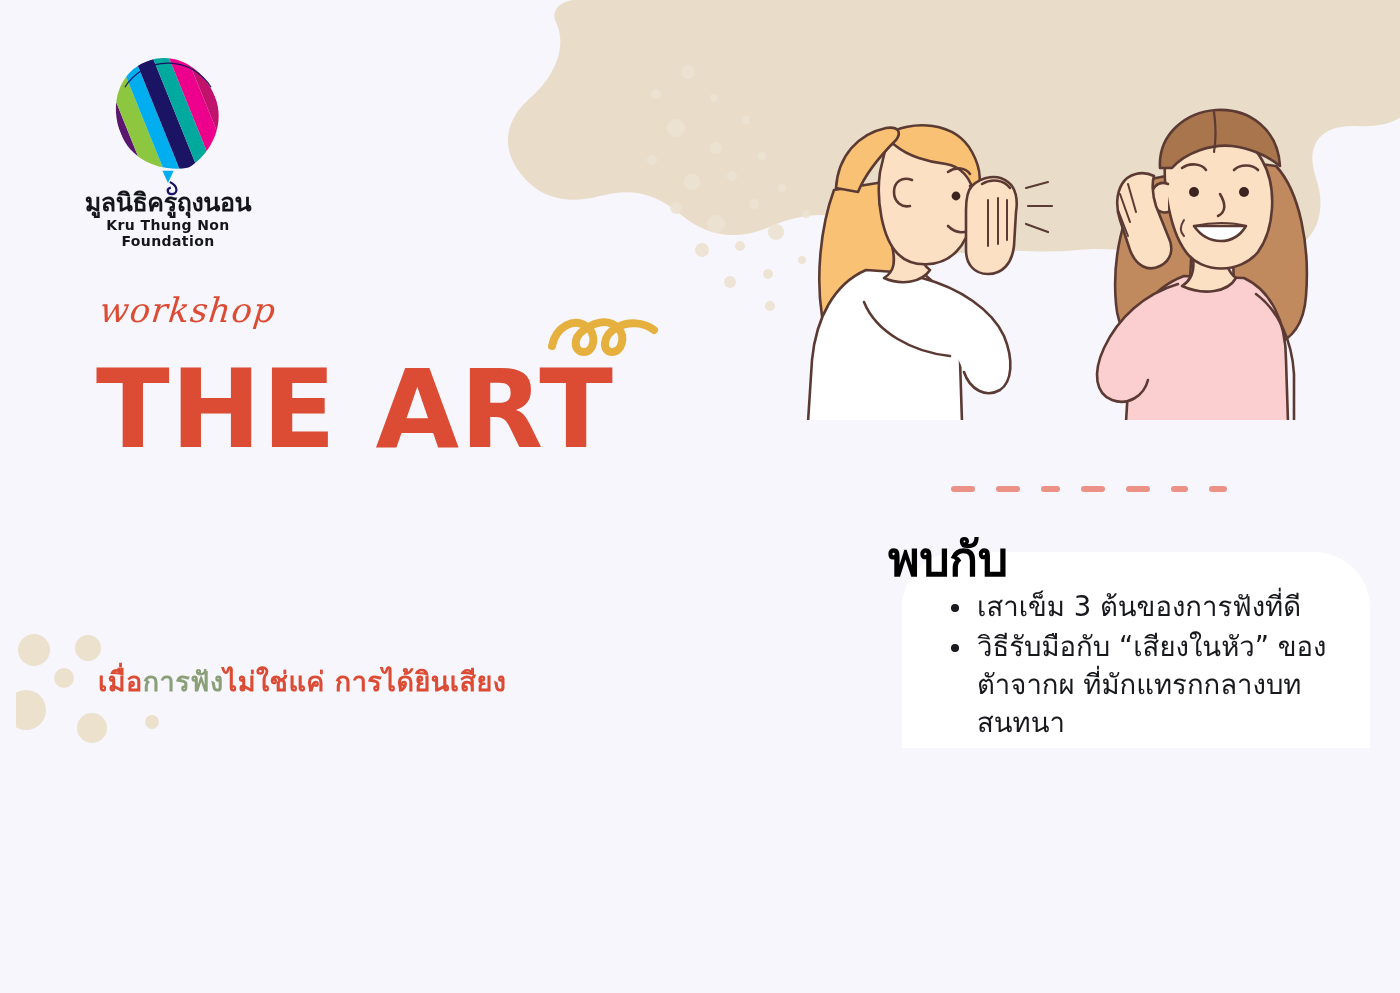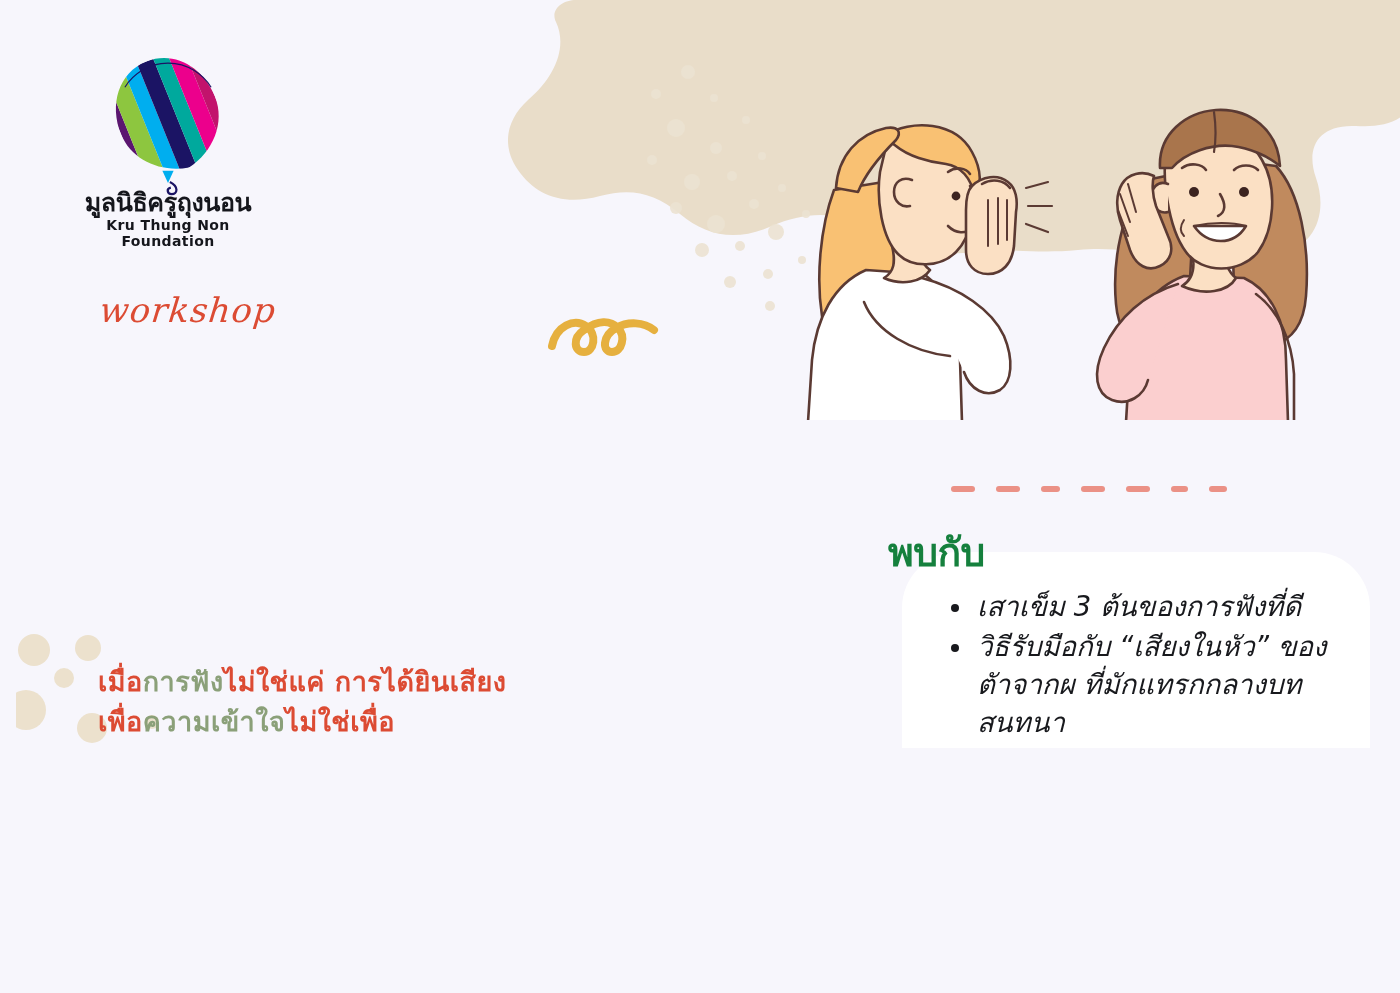--- a/index.html
+++ b/index.html
@@ -110,40 +110,39 @@
   .info-card {
     position: absolute;
     left: 886px; top: 552px;
     width: 468px; height: 355px;
     background: #ffffff;
     border-radius: 56px;
   }
   .pbk {
     position: absolute;
     left: 872px; top: 521px;
-    font-size: 39px;
-    font-weight: 700;
-    color: #15803d;
+    font-size: 48px;
+    font-weight: 700;
+    color: #000000;
     letter-spacing: -0.5px;
     z-index: 5;
   }
   .bullets {
     position: absolute;
     left: 925px; top: 588px;
     width: 400px;
     font-size: 27.5px;
     line-height: 1.38;
     color: #18191d;
     list-style: none;
   }
   .bullets li {
     position: relative;
     padding-left: 36px;
     margin-bottom: 2px;
-    font-style: italic;
   }
   .bullets li::before {
     content: "";
     position: absolute;
     left: 10px; top: 16px;
     width: 8px; height: 8px;
     border-radius: 50%;
     background: #18191d;
   }
 </style>
@@ -351,28 +350,26 @@
 
   <div class="workshop">workshop</div>
 
   <svg class="squiggle" width="120" height="60" viewBox="0 0 120 60" aria-hidden="true">
     <path d="M8 46 C12 26 30 18 42 26 C54 34 50 52 40 52 C30 52 28 38 40 30
              C54 20 66 20 74 28 C82 36 78 52 68 52 C58 52 58 36 72 28
              C84 21 100 22 110 30" fill="none" stroke="#e6b03f" stroke-width="8" stroke-linecap="round"></path>
   </svg>
 
   <div class="headline">
+    <span class="ln ln1">THE ART</span>
   </div>
 
   <div class="tagline">
     <span class="row">
       <span class="t-red">เมื่อ</span><span class="t-green">การฟัง</span><span class="t-red">ไม่ใช่แค่ การได้ยินเสียง</span>
-    </span>
-    <span class="row">
-      <span class="t-red">เพื่อ</span><span class="t-green">ความเข้าใจ</span><span class="t-red">ไม่ใช่เพื่อ</span>
     </span>
   </div>
 
   <div class="dashes">
     <span></span>
     <span></span>
     <span></span>
     <span></span>
     <span></span>
     <span></span>

